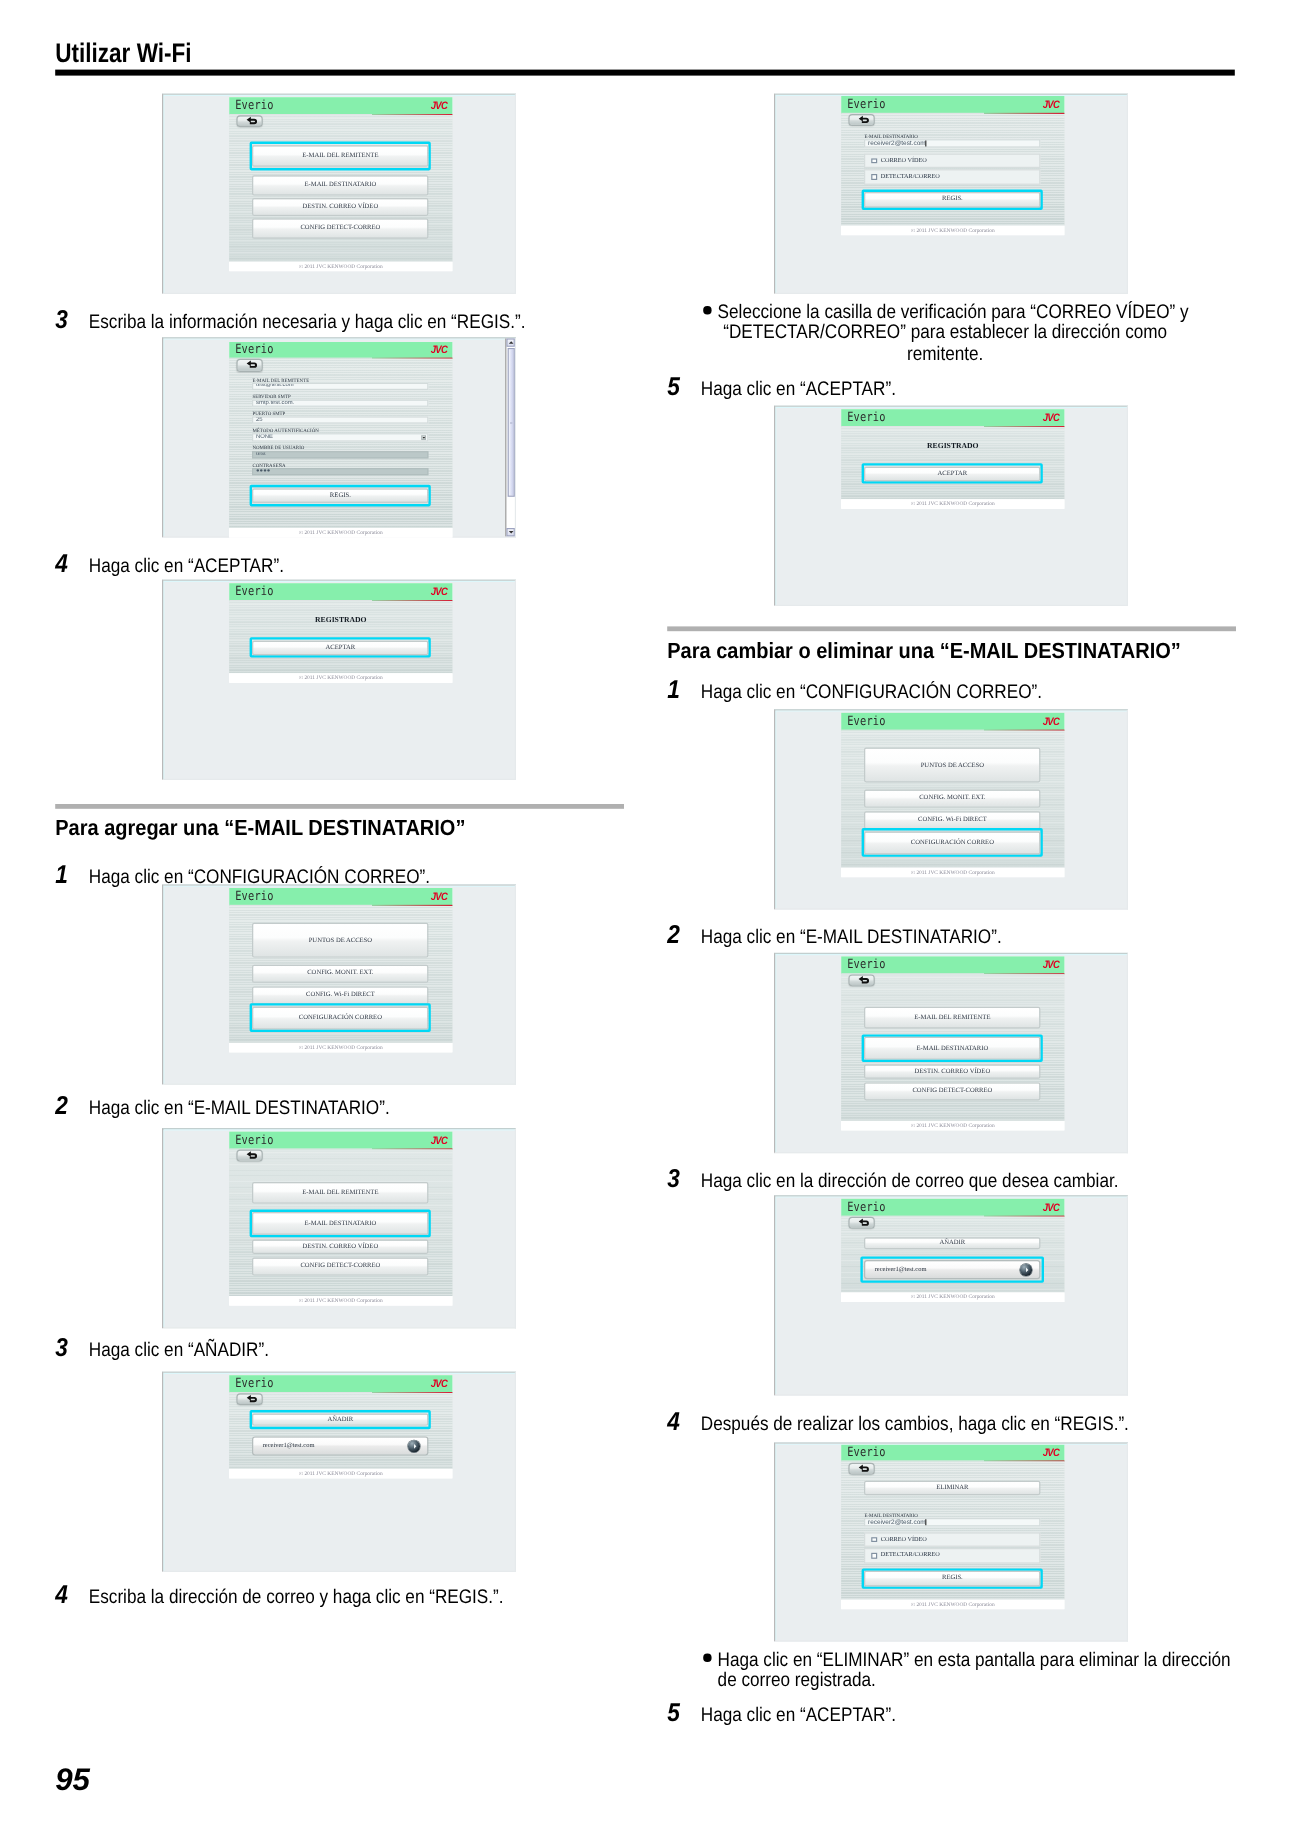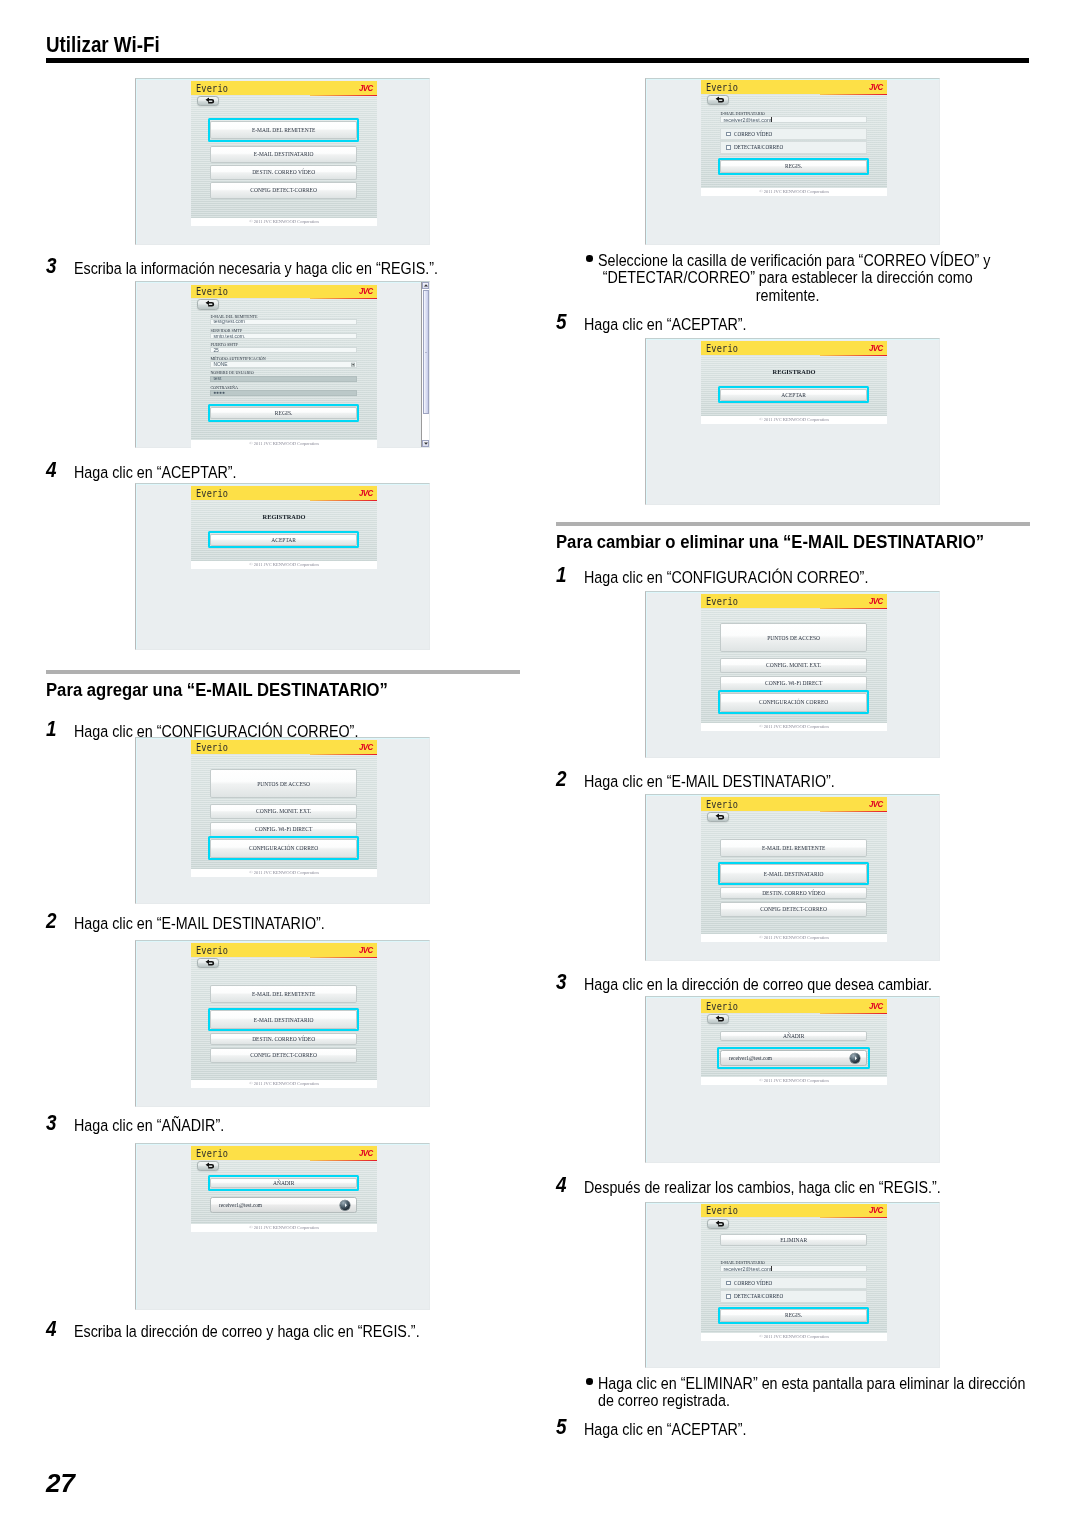--- a/index.html
+++ b/index.html
@@ -45,21 +45,21 @@
         background:linear-gradient(to right,#f6f7fd 0%,#e3e6f7 35%,#c6cbe9 100%);
         border:0.6px solid #9da3c0;}
   .shot .scrollthumb:after{content:"";position:absolute;left:1px;right:1px;top:50%;
         height:1px;background:#b2b7cf;}
   .shot .arrowbox{position:absolute;left:0;right:0;height:7px;
         background:linear-gradient(to bottom,#f3f4fa,#d9dcee);border:0.6px solid #9da3c0;
         box-sizing:border-box;display:flex;align-items:center;justify-content:center;}
 
   
   .panel{position:absolute;background:#fff;}
-  .panel .ptop{position:relative;height:14px;background:#fde047;}
+  .panel .ptop{position:relative;height:14px;background:#86efac;}
   .panel .brand{position:absolute;left:5px;top:2px;font-family:"DejaVu Sans Mono",monospace;
                 font-size:8.2px;color:#2b2b2b;letter-spacing:0.2px;transform:scaleX(0.82);
                 transform-origin:left center;white-space:nowrap;}
   .panel .logo{position:absolute;right:4px;top:2.2px;font-family:"Liberation Sans",sans-serif;
                font-weight:bold;font-style:italic;font-size:8.6px;color:#e00024;letter-spacing:-0.6px;
                transform:scaleX(0.88);transform-origin:right center;}
   .panel .redline{position:absolute;left:64%;right:0;bottom:0;height:1px;
                background:linear-gradient(to right,rgba(226,70,120,0.18),rgba(224,0,36,0.88));}
   .panel .grayline{position:absolute;left:0;right:36%;bottom:0;height:1px;background:#dfe4e4;}
   .panel .pbody{position:relative;background:#d9e2e2;
@@ -113,21 +113,21 @@
 
   .ptitle{position:absolute;width:100%;text-align:center;font-family:"Liberation Serif",serif;
     font-weight:bold;color:#121a22;}
 </style>
 </head>
 <body>
 
 <div class="page">
   <div class="hdr-title">Utilizar Wi-Fi</div>
   <div class="hdr-rule"></div>
-  <div class="pagenum">27</div>
+  <div class="pagenum">95</div>
   <div id="content">
       <div class="col colL">
         <div class="shot" style="left: 89px; top: 8px; width: 295px; height: 166.5px; position: absolute;">
           <div class="panel" style="left: 55px; top: 2px; width: 186px; height: 145px;">
             <div class="ptop" style="height: 14.5px;">
               <div class="brand" style="font-size: 10.5px; top: 0.5px;">Everio</div>
               <div class="logo" style="font-size: 9px; top: 1.5px;">JVC</div>
               <div class="grayline"></div>
               <div class="redline"></div>
             </div>

